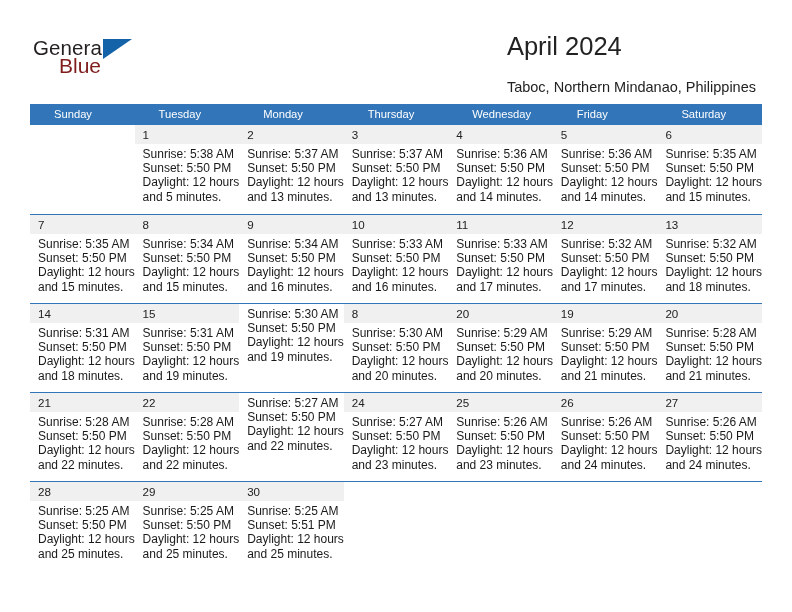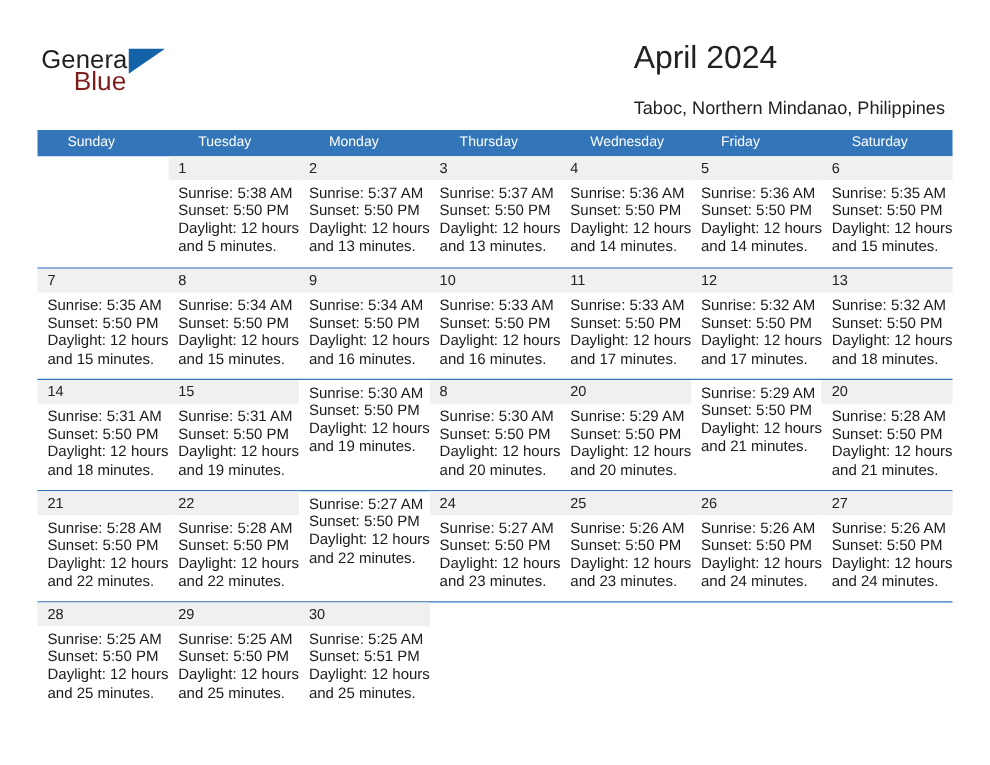--- a/index.html
+++ b/index.html
@@ -340,20 +340,21 @@
           <div class="day-cell filled">
             <div class="daynum">20</div>
             <div class="day-body">
               <div>Sunrise: 5:29 AM</div>
               <div>Sunset: 5:50 PM</div>
               <div>Daylight: 12 hours</div>
               <div>and 20 minutes.</div>
             </div>
           </div>
           <div class="day-cell filled">
+            <div class="daynum">19</div>
             <div class="day-body">
               <div>Sunrise: 5:29 AM</div>
               <div>Sunset: 5:50 PM</div>
               <div>Daylight: 12 hours</div>
               <div>and 21 minutes.</div>
             </div>
           </div>
           <div class="day-cell filled">
             <div class="daynum">20</div>
             <div class="day-body">

